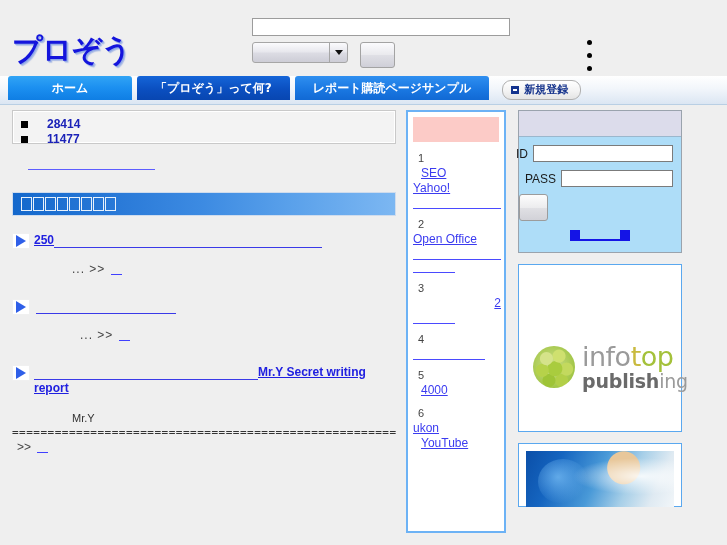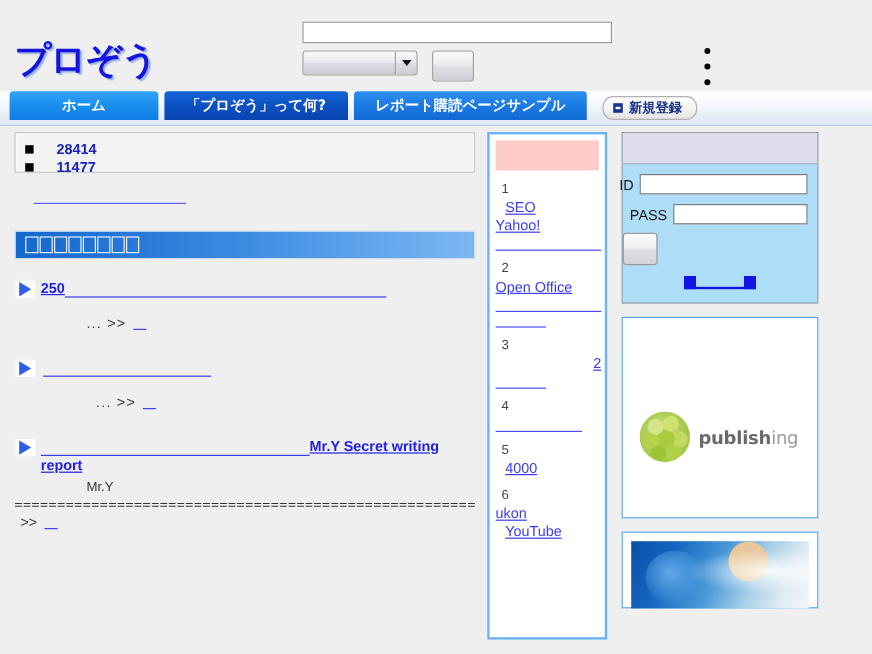--- a/index.html
+++ b/index.html
@@ -313,21 +313,21 @@
     height: 10px;
     border-bottom: 1px solid #4040ff;
     vertical-align: middle;
     margin-left: 6px;
   }
   .r1-line { width: 268px; height: 13px; border-bottom: 1px solid #3a3ae8; display:inline-block; vertical-align: middle;}
   .r2-line { width: 140px; height: 13px; border-bottom: 1px solid #3a3ae8; display:inline-block; vertical-align: middle; margin-left: 2px;}
   .r3-line { width: 224px; height: 13px; border-bottom: 1px solid #3a3ae8; display:inline-block; vertical-align: middle;}
 
   .byline {
-    margin-top: 4px;
+    margin-top: 16px;
     padding-left: 60px;
     color: #333;
     font-size: 11px;
   }
   .eqline {
     margin-top: 2px;
     color: #333;
     font-size: 11px;
     letter-spacing: .5px;
     white-space: nowrap;
@@ -488,21 +488,21 @@
       radial-gradient(circle at 45% 45%, #cfe08c 0%, #8fbb2a 100%);
   }
   .infotop-word {
     font-family: "DejaVu Sans", sans-serif;
     line-height: 1;
   }
   .itw-1 { font-size: 27px; letter-spacing: -.5px; }
   .itw-1 .g { color: #9a9a9a; }
   .itw-1 .y { color: #c9ba3f; }
   .itw-1 .gr { color: #a4c13a; }
-  .itw-2 { font-size: 15px; margin-top: 2px; letter-spacing: -.2px; }
+  .itw-2 { font-size: 19px; margin-top: 2px; letter-spacing: -.2px; }
   .itw-2 b { color: #6a6a6a; }
   .itw-2 i { color: #9a9a9a; font-style: normal; }
 
   .banner-box {
     margin-top: 11px;
     border: 1px solid #5aa8ef;
     background: #fff;
     height: 64px;
     box-sizing: border-box;
     padding: 7px 7px 0 7px;
@@ -701,20 +701,21 @@
         <a href="#" class="sq-left"></a>
         <a href="#" class="mid-gap"></a>
         <a href="#" class="sq-right"></a>
       </div>
     </div>
 
     <div class="infotop-box">
       <div class="infotop-logo">
         <div class="ball"></div>
         <div class="infotop-word">
+          <div class="itw-1"><span class="g">info</span><span class="y">t</span><span class="gr">op</span></div>
           <div class="itw-2"><b>publish</b><i>ing</i></div>
         </div>
       </div>
     </div>
 
     <div class="banner-box">
       <div class="banner-img"></div>
     </div>
 
   </div>

